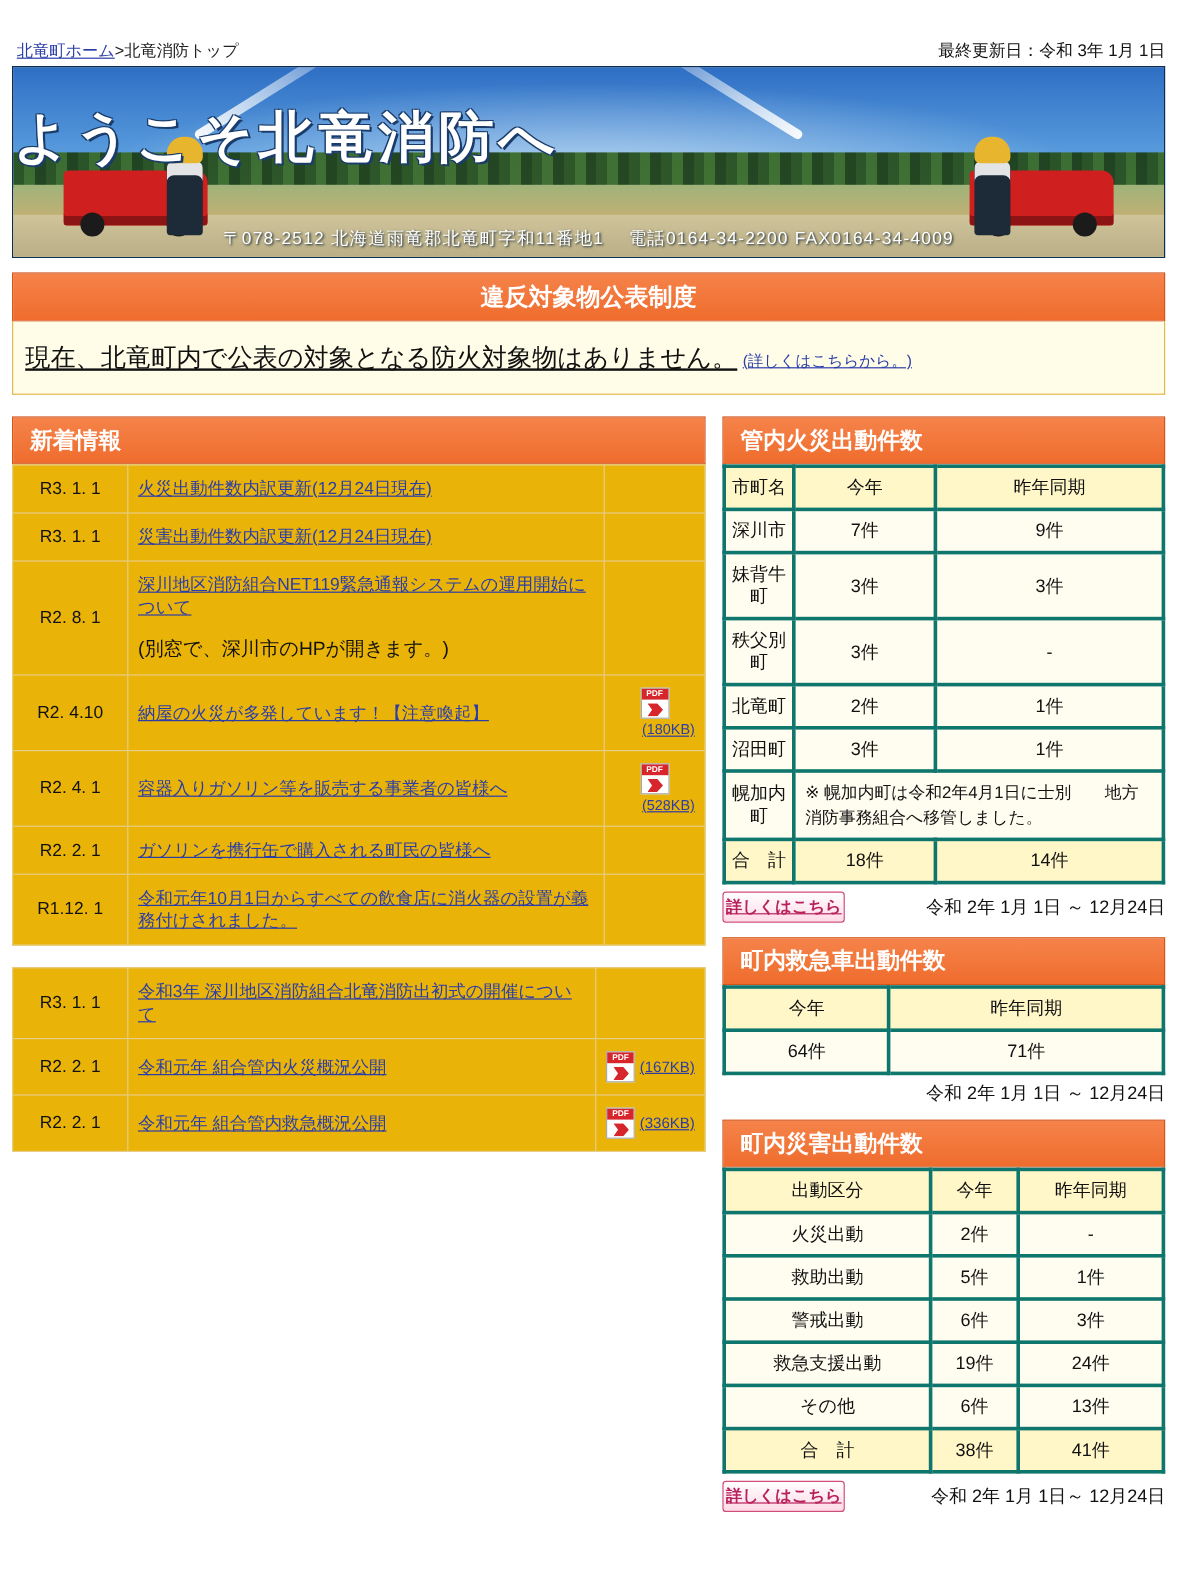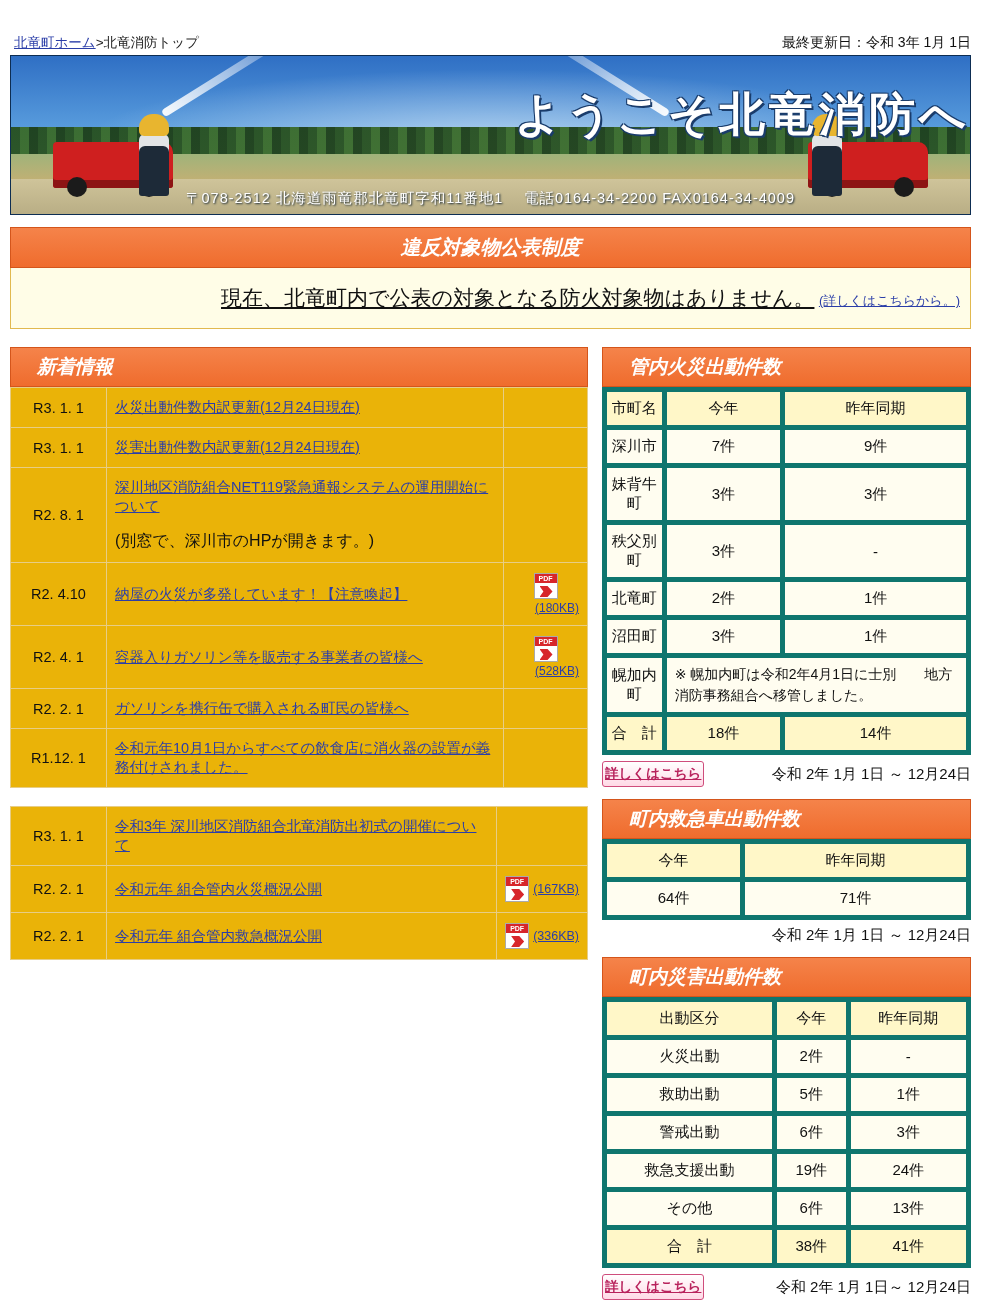--- a/index.html
+++ b/index.html
@@ -48,21 +48,21 @@
         #3a6b2a 9px, #3a6b2a 18px,
         #1d3f18 18px, #1d3f18 27px);
     opacity: .95;
   }
   .hero .road {
     position: absolute; left: 0; right: 0; bottom: 0; height: 22%;
     background: linear-gradient(to bottom, #cfc49a, #b9ae85);
   }
   .hero h1 {
     position: absolute; top: 28px; left: 0; right: 0;
-    margin: 0; text-align: right;
+    margin: 0; text-align: left;
     font-size: 46px; font-weight: 700; color: #ffffff;
     letter-spacing: 4px;
     text-shadow: 2px 2px 0 #1a3c6b, -1px -1px 0 #1a3c6b, 1px -1px 0 #1a3c6b, -1px 1px 0 #1a3c6b;
   }
   .hero .address {
     position: absolute; bottom: 6px; left: 0; right: 0;
     text-align: center; color: #ffffff; font-size: 14.5px;
     letter-spacing: 1px;
     text-shadow: 1px 1px 2px #123;
   }
@@ -102,33 +102,32 @@
   }
   .hero .jet.l { left: 152px; bottom: 96px; transform: rotate(-32deg); }
   .hero .jet.r { right: 152px; bottom: 96px; transform: rotate(32deg) scaleX(-1); }
 
   
   .sec-head {
     background: linear-gradient(to bottom, #f5834a, #ef6c2d);
     border: 1px solid #d4551b;
     color: #ffffff;
     font-size: 19px; font-weight: 700;
-    padding: 6px 26px;
-    font-style: italic;
+    padding: 6px 14px;
   }
   .sec-head.center { text-align: center; font-size: 20px; }
 
   
   .violation-wrap { margin: 12px 10px 0 10px; }
   .violation-body {
     border: 1px solid #e1b94f;
     border-top: none;
     background: #fffde7;
     padding: 16px 10px;
-    text-align: right;
+    text-align: left;
   }
   .violation-body .main {
     font-size: 21px; color: #111; text-decoration: underline;
   }
   .violation-body .sub { font-size: 13px; color: #2b3ea8; text-decoration: underline; }
 
   
   .columns { display: flex; gap: 14px; margin: 18px 10px 0 10px; }
   .col-left { width: 578px; }
   .col-right { flex: 1; }
@@ -173,21 +172,21 @@
   .pdf-size { display: block; font-size: 12px; color: #2b3ea8; text-decoration: underline; margin-top: 2px; text-align: right; }
   .pdf-inline { display: inline-block; vertical-align: middle; }
   .pdf-size-inline { font-size: 12.5px; color: #2b3ea8; text-decoration: underline; margin-left: 4px; vertical-align: middle;}
 
   
   .stat-table {
     width: 100%; border-collapse: collapse;
     background: #fffdf0; border: 1px solid #e0b74b; border-top: none;
   }
   .stat-table th, .stat-table td {
-    border: 5px solid #0f766e;
+    border: 3px solid #0f766e;
     font-size: 15px; text-align: center; padding: 7px 4px;
     color: #111; font-weight: normal;
   }
   .stat-table th { background: #fff7c8; font-size: 15px; }
   .stat-table td.note-cell { text-align: left; font-size: 14px; line-height: 1.5; padding: 6px 8px; }
   .stat-table tr.total td, .stat-table tr.total th { background: #fff7c8; }
   .small-col { font-size: 13px; }
 
   .under-row {
     display: flex; align-items: center; justify-content: space-between;

